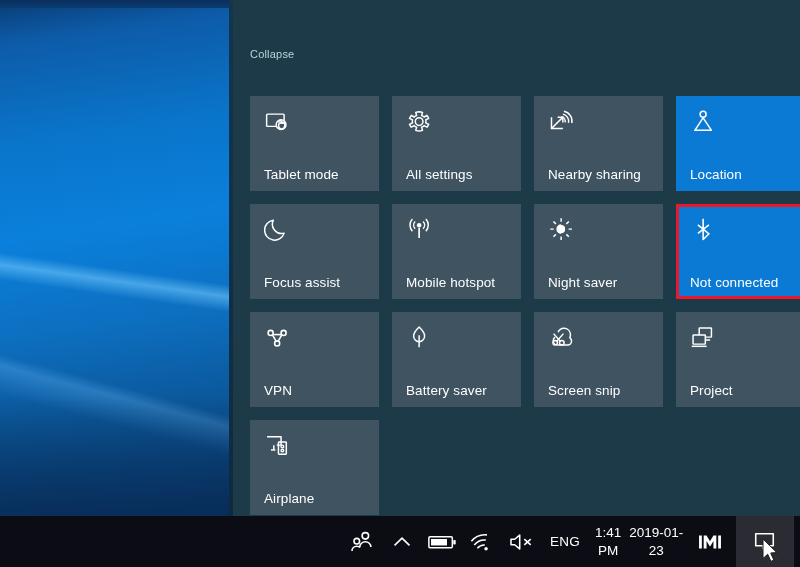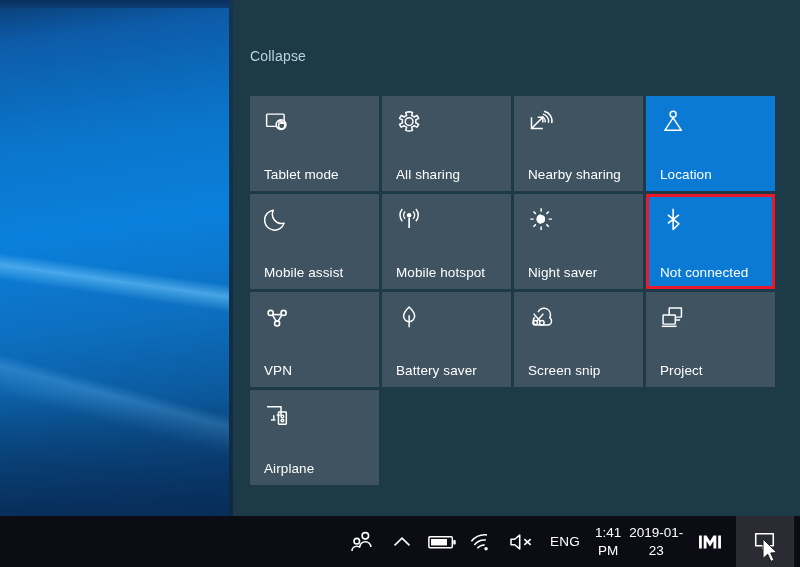--- a/index.html
+++ b/index.html
@@ -40,34 +40,34 @@
   
   #action-center {
     position: absolute;
     left: 233px; top: 0;
     width: 567px; height: 516px;
     background: #1c3a48;
   }
   #ac-collapse {
     position: absolute;
     left: 17px; top: 48px;
-    font-size: 14px;
+    font-size: 11px;
     color: #bcd2dd;
     letter-spacing: 0.2px;
     cursor: default;
   }
 
   #tile-grid {
     position: absolute;
     left: 17px; top: 96px;
     width: 533px;
     display: grid;
     grid-template-columns: repeat(4, 129px);
     grid-template-rows: repeat(4, 95px);
-    gap: 3px;
+    gap: 13px;
   }
   .tile {
     position: relative;
     background: #3f5361;
     overflow: hidden;
   }
   .tile.active { background: #0a7ad4; padding-left: 15px; }
   .tile.highlighted { outline: 3px solid #e8192c; outline-offset: -3px; z-index: 3; }
   .tile .tile-icon {
     position: absolute; left: 14px; top: 12px;
@@ -163,21 +163,21 @@
       </div>
 
 
       <div class="tile">
         <span class="tile-icon">
           <svg viewBox="0 0 32 32" fill="none" stroke="currentColor" stroke-width="1.7">
             <circle cx="15" cy="15.5" r="4.4"></circle>
             <path d="M15 4.3c-1.3 0-2.6.2-3.8.7l.9 3.6a7.6 7.6 0 0 0-2.8 1.7L6.1 8.6a11 11 0 0 0-2 3.3l3.3 1.7a7.6 7.6 0 0 0 0 3.3l-3.3 1.7a11 11 0 0 0 2 3.3l3.2-1.7a7.6 7.6 0 0 0 2.8 1.7l-.9 3.6c1.2.5 2.5.7 3.8.7s2.6-.2 3.8-.7l-.9-3.6a7.6 7.6 0 0 0 2.8-1.7l3.2 1.7a11 11 0 0 0 2-3.3l-3.3-1.7a7.6 7.6 0 0 0 0-3.3l3.3-1.7a11 11 0 0 0-2-3.3l-3.2 1.7a7.6 7.6 0 0 0-2.8-1.7l.9-3.6A11 11 0 0 0 15 4.3Z"></path>
           </svg>
         </span>
-        <span class="tile-label">All sharing</span>
+        <span class="tile-label">All settings</span>
       </div>
 
       <div class="tile">
         <span class="tile-icon">
           <svg viewBox="0 0 32 32" fill="none" stroke="currentColor" stroke-width="1.7">
             <path d="M4 10.5v13h13"></path>
             <path d="M4 23.5 16.5 11"></path>
             <path d="M11 10.5h6V16.5"></path>
             <path d="M19.5 16.5c.7-3.1-1.1-5.9-4-6.6" stroke-width="1.6"></path>
             <path d="M23.4 17c1.1-4.6-1.8-8.9-6.4-10" stroke-width="1.6"></path>
@@ -197,21 +197,21 @@
         </span>
         <span class="tile-label">Location</span>
       </div>
 
       <div class="tile">
         <span class="tile-icon">
           <svg viewBox="0 0 32 32" fill="none" stroke="currentColor" stroke-width="1.7" stroke-linejoin="round">
             <path d="M23 19.6A10.6 10.6 0 0 1 10.6 4.9 11.4 11.4 0 1 0 23 19.6Z"></path>
           </svg>
         </span>
-        <span class="tile-label">Mobile assist</span>
+        <span class="tile-label">Focus assist</span>
       </div>
 
       <div class="tile">
         <span class="tile-icon">
           <svg viewBox="0 0 32 32" fill="none" stroke="currentColor" stroke-width="1.7">
             <circle cx="15" cy="10.5" r="2.6" fill="currentColor" stroke="none"></circle>
             <path d="M15 13.5v11.5" stroke-width="1.9"></path>
             <path d="M10.4 14.6a6.2 6.2 0 0 1 0-8.4"></path>
             <path d="M19.6 6.2a6.2 6.2 0 0 1 0 8.4"></path>
             <path d="M7.3 17.4a10.3 10.3 0 0 1 0-14"></path>

